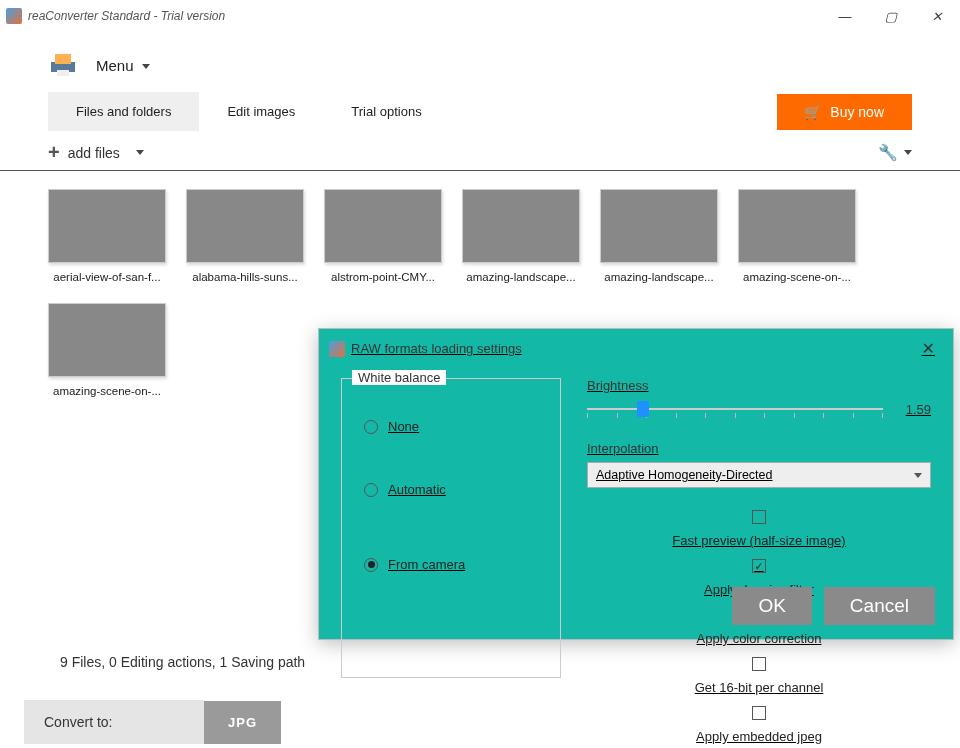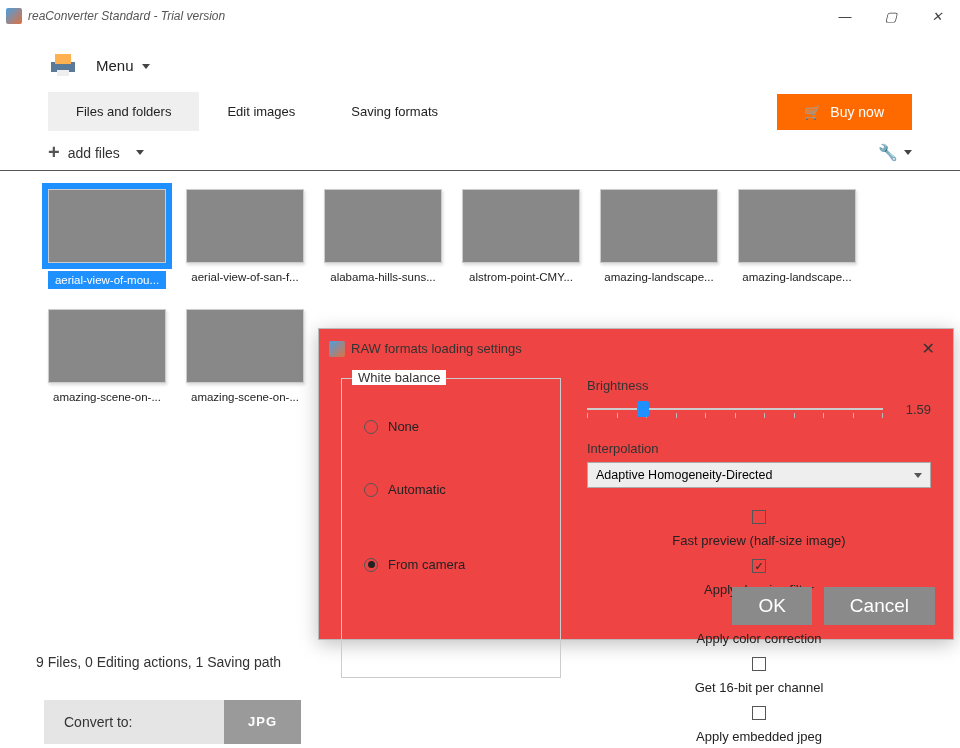--- a/index.html
+++ b/index.html
@@ -23,26 +23,26 @@
 .tool-caret { margin-left: 16px; }
 .toolbar .spacer { flex:1; }
 .wrench { font-size:16px; color:#555; }
 .thumbs-wrap { padding: 0 48px; }
 .thumbs { display:flex; gap:20px; margin-top:18px; flex-wrap:wrap; }
 .thumb { width:118px; display:flex; flex-direction:column; align-items:center; }
 .thumb .img { width:118px; height:74px; border:1px solid #ccc; background:#888; box-shadow:1px 2px 3px rgba(0,0,0,.15); }
 .thumb .cap { margin-top:8px; font-size:11.5px; color:#222; white-space:nowrap; overflow:hidden; text-overflow:ellipsis; width:118px; text-align:center;}
 .thumb.sel .img { outline:6px solid #1e90ff; }
 .thumb.sel .cap { background:#1e90ff; color:#fff; padding:3px 0;}
-.status { padding: 18px 36px; font-size: 14px; color:#333; }
-.convert-bar { display:flex; padding:0 44px; margin-top:10px;}
+.status { padding: 18px 60px; font-size: 14px; color:#333; }
+.convert-bar { display:flex; align-items:center; padding:0 24px; margin-top:10px;}
 .convert-lbl { background:#e5e5e5; padding:14px 20px; font-size:14px; color:#333; width:180px;}
 .fmt-btn { background:#9a9a9a; color:#fff; padding:14px 24px; font-size:13px; letter-spacing:1px; font-weight:600;}
 
-.dialog { position:absolute; left:318px; top:328px; width:636px; height:312px; background:#ef4444; border:1px solid #bbb; box-shadow:0 4px 18px rgba(0,0,0,.25); }
+.dialog { position:absolute; left:318px; top:328px; width:636px; height:312px; background:#14b8a6; border:1px solid #bbb; box-shadow:0 4px 18px rgba(0,0,0,.25);text-decoration:underline; }
 .dlg-title { display:flex; align-items:center; padding:6px 10px; font-size:13px; color:#333; }
 .dlg-title .ico { width:16px; height:16px; margin-right:6px; background:linear-gradient(135deg,#4aa0e0,#e07040); border-radius:2px;}
 .dlg-close { margin-left:auto; font-size:16px; padding:4px 8px; cursor:pointer; }
 .dlg-body { display:flex; padding:10px 22px; gap:26px; }
 .group-box { border:1px solid #ccc; padding:18px 22px 22px 22px; width:220px; height:300px; position:relative;}
 .group-title { position:absolute; top:-9px; left:10px; background:#fff; padding:0 6px; font-size:13px; color:#333;}
 .radio-row { display:flex; align-items:center; gap:10px; margin:22px 0 48px 0; font-size:13px; color:#222;}
 .radio { width:14px; height:14px; border:1.5px solid #555; border-radius:50%; display:inline-flex; align-items:center; justify-content:center;}
 .radio.checked::after { content:""; width:7px; height:7px; background:#222; border-radius:50%; }
 .right-col { flex:1; }
@@ -90,43 +90,39 @@
         <rect x="6" y="2" width="16" height="10" fill="#ffb050"></rect>
         <rect x="8" y="18" width="12" height="6" fill="#eee"></rect>
       </svg>
   </div>
   <span class="menu-label"><span>Menu</span><span class="caret"></span></span>
 </div>
 
 <div class="tabs">
   <div class="tab active">Files and folders</div>
   <div class="tab">Edit images</div>
-  <div class="tab">Saving formats</div>
+  <div class="tab">Trial options</div>
   <div class="spacer"></div>
   <div class="buy-btn">
     <span>🛒</span>
     <span>Buy now</span>
   </div>
 </div>
 
 <div class="toolbar">
   <span class="plus">+</span>
   <span class="lbl">add files</span>
   <span class="caret tool-caret"></span>
   <span class="spacer"></span>
   <span class="wrench">🔧</span>
   <span class="caret" style="margin-left:6px"></span>
 </div>
 
 <div class="thumbs-wrap">
   <div class="thumbs" id="thumbs">
-      <div class="thumb sel">
-        <div class="img g1"></div>
-        <div class="cap">aerial-view-of-mou...</div>
-      </div>
       <div class="thumb">
         <div class="img g2"></div>
         <div class="cap">aerial-view-of-san-f...</div>
       </div>
       <div class="thumb">
         <div class="img g3"></div>
         <div class="cap">alabama-hills-suns...</div>
       </div>
       <div class="thumb">
         <div class="img g4"></div>

